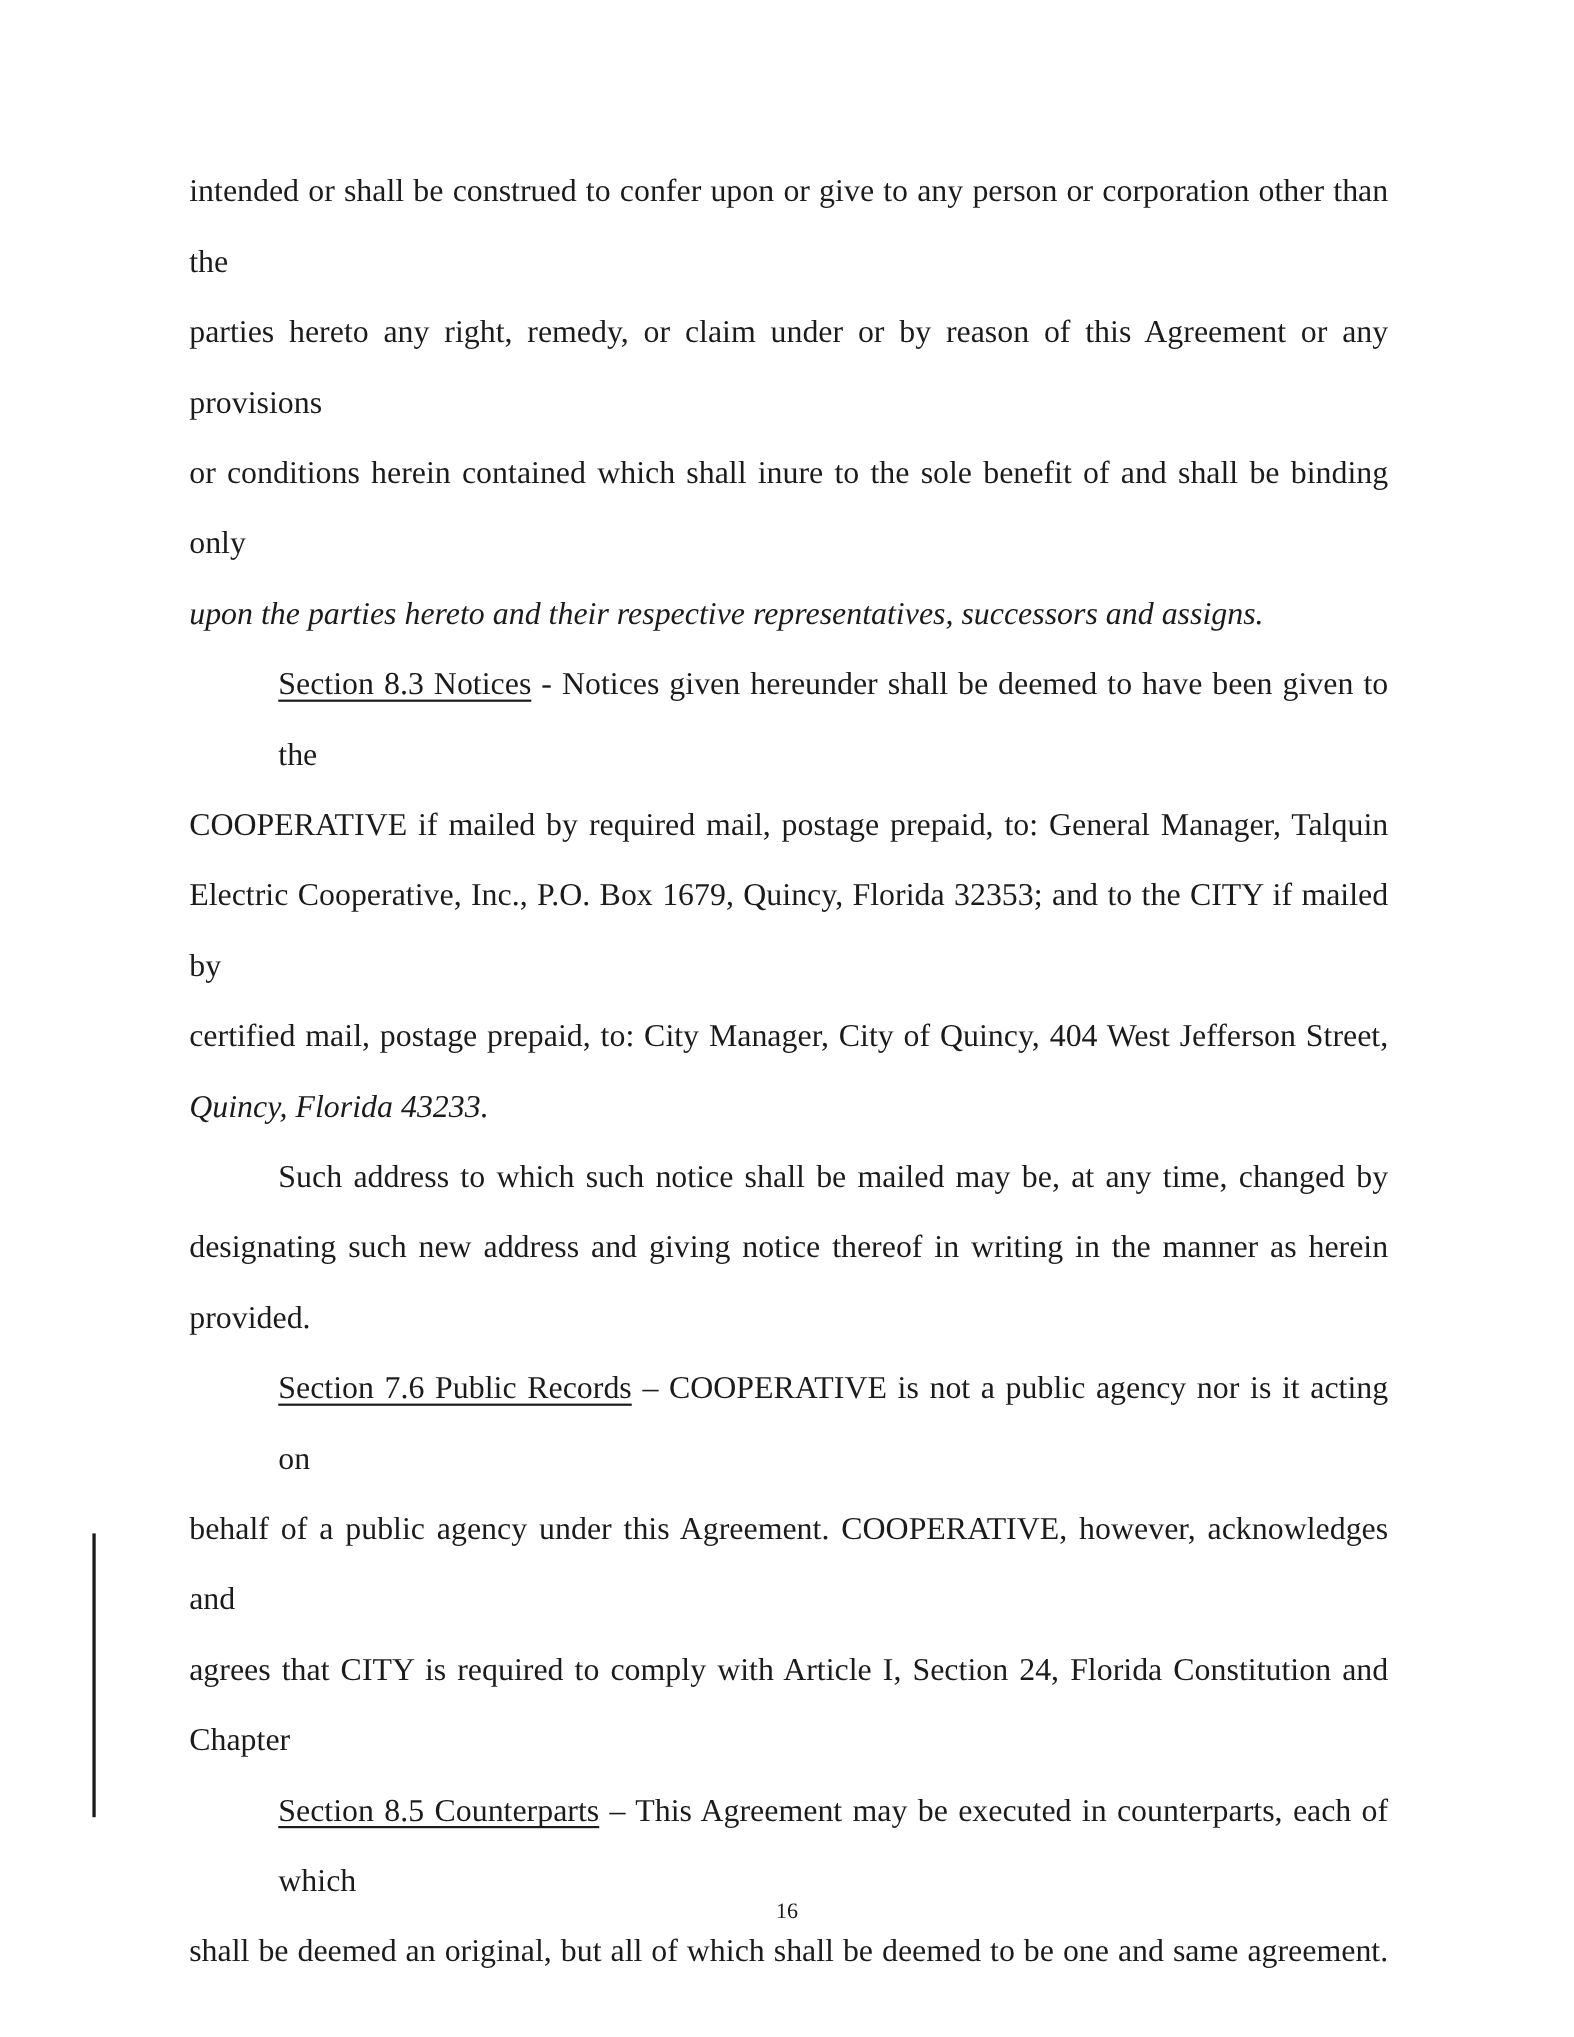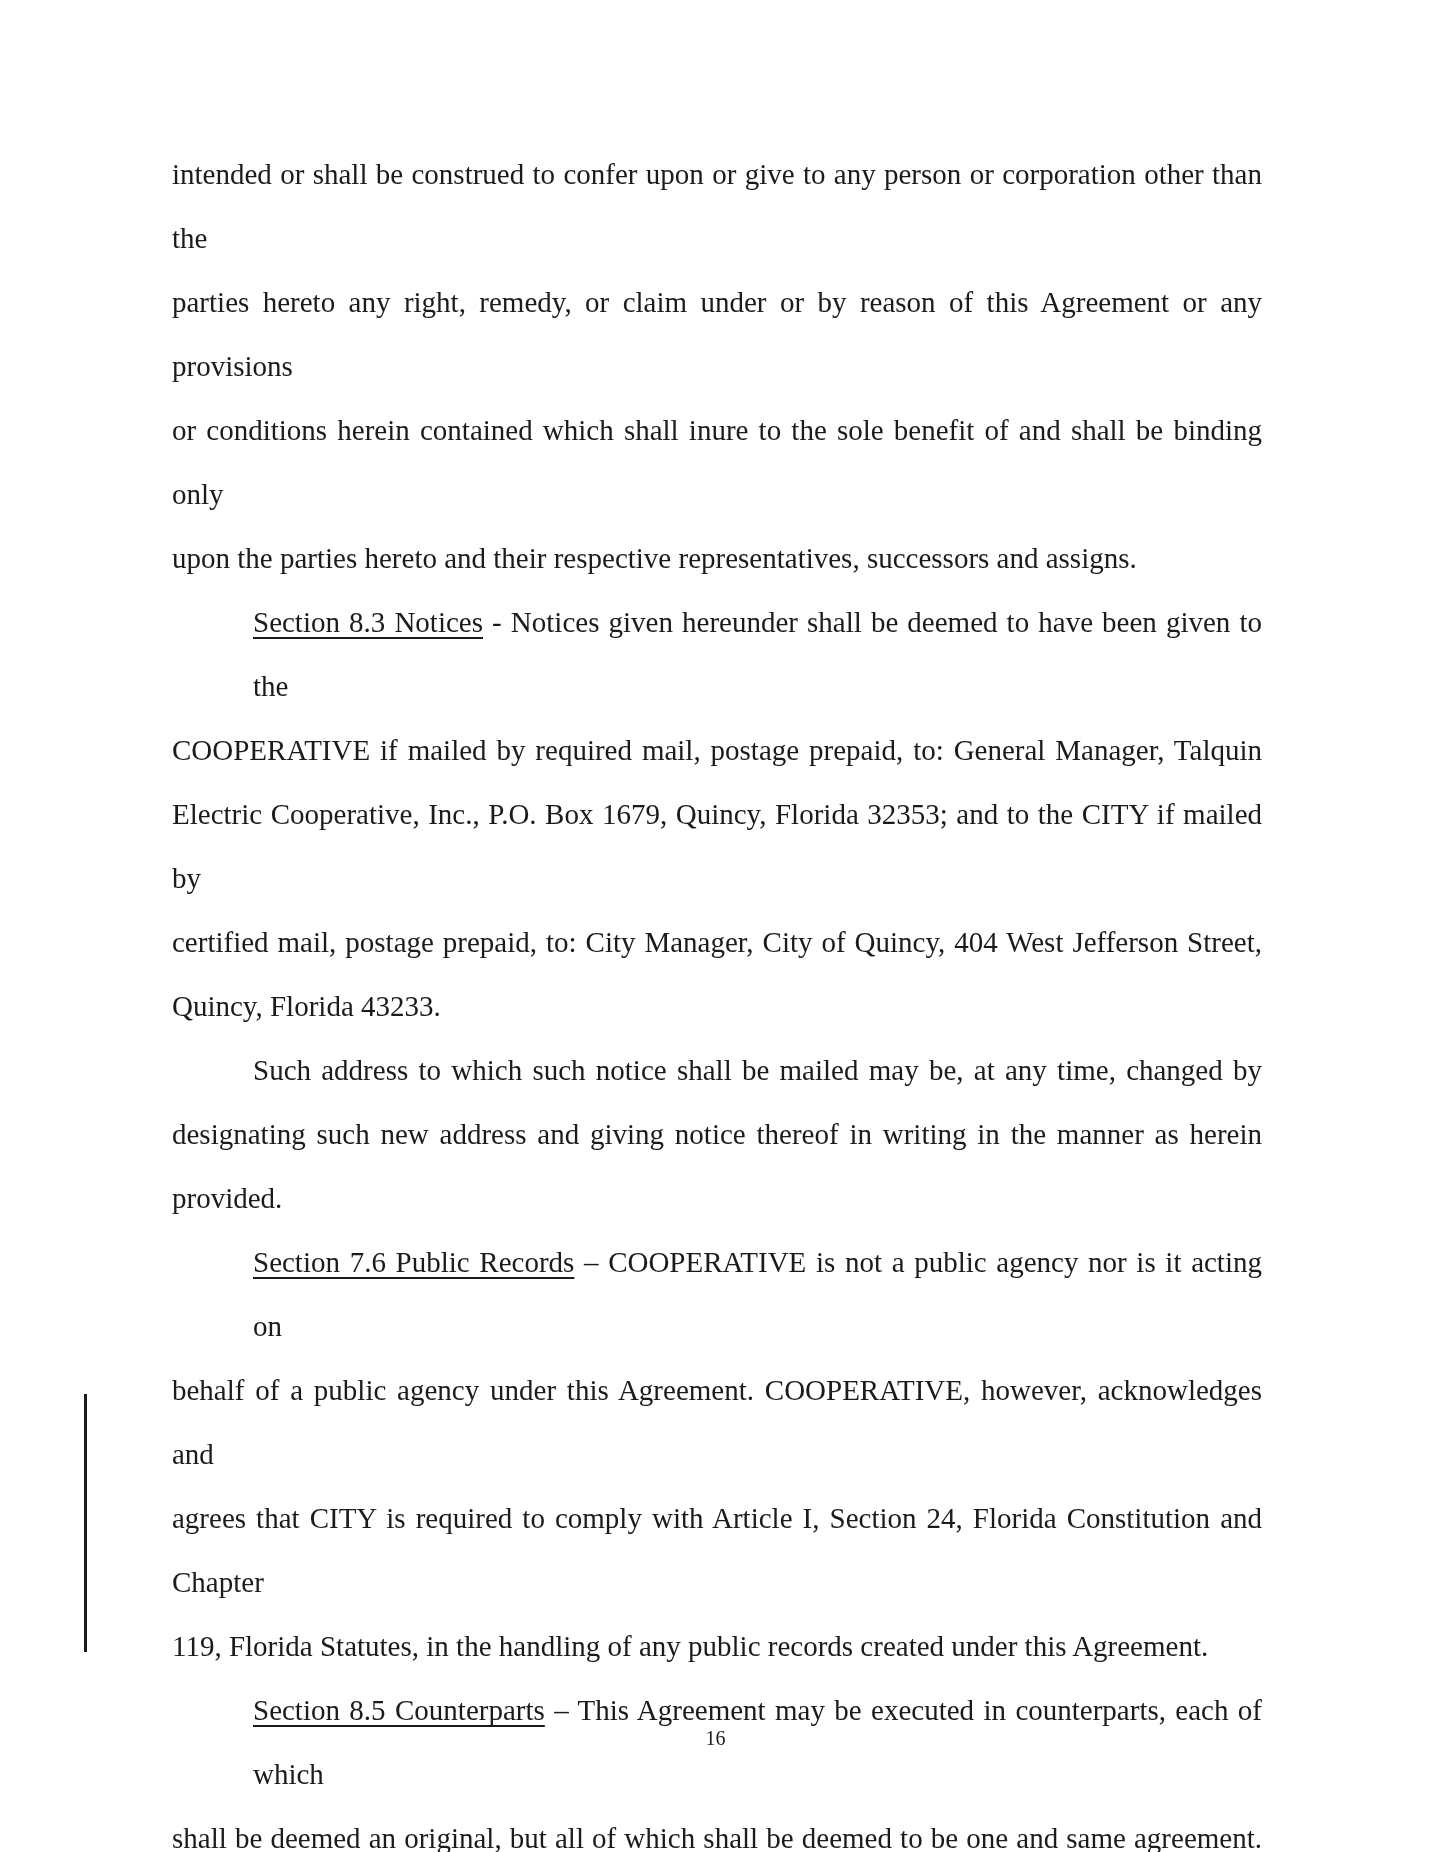--- a/index.html
+++ b/index.html
@@ -25,20 +25,21 @@
   .line {
     font-size: 29px;
     line-height: 64px;
     white-space: normal;
     text-align: justify;
     text-align-last: justify;
   }
   .line.noj {
     text-align: left;
     text-align-last: auto;
+    font-style: italic;
   }
   .line.first {
     padding-left: 81px;
   }
   .run { text-decoration-skip-ink: none; }
   .run.u {
     text-decoration: underline;
     text-decoration-thickness: 2px;
     text-underline-offset: 5px;
   }
@@ -73,18 +74,17 @@
       <div class="line first"><span class="run u">Section 8.3 Notices</span><span class="run plain"> - Notices given hereunder shall be deemed to have been given to the</span></div>
       <div class="line"><span class="run plain">COOPERATIVE if mailed by required mail, postage prepaid, to: General Manager, Talquin</span></div>
       <div class="line"><span class="run plain">Electric Cooperative, Inc., P.O. Box 1679, Quincy, Florida 32353; and to the CITY if mailed by</span></div>
       <div class="line"><span class="run plain">certified mail, postage prepaid, to: City Manager, City of Quincy, 404 West Jefferson Street,</span></div>
       <div class="line noj"><span class="run plain">Quincy, Florida 43233.</span></div>
       <div class="line first"><span class="run plain">Such address to which such notice shall be mailed may be, at any time, changed by</span></div>
       <div class="line"><span class="run plain">designating such new address and giving notice thereof in writing in the manner as herein provided.</span></div>
       <div class="line first"><span class="run u">Section 7.6 Public Records</span><span class="run plain"> – COOPERATIVE is not a public agency nor is it acting on</span></div>
       <div class="line"><span class="run plain">behalf of a public agency under this Agreement. COOPERATIVE, however, acknowledges and</span></div>
       <div class="line"><span class="run plain">agrees that CITY is required to comply with Article I, Section 24, Florida Constitution and Chapter</span></div>
-      <div class="line noj"><span class="run plain">119, Florida Statutes, in the handling of any public records created under this Agreement.</span></div>
       <div class="line first"><span class="run u">Section 8.5 Counterparts</span><span class="run plain"> – This Agreement may be executed in counterparts, each of which</span></div>
       <div class="line"><span class="run plain">shall be deemed an original, but all of which shall be deemed to be one and same agreement.</span></div>
     </div>
   <div class="page-number">16</div>
 </div>
 
 </body></html>

